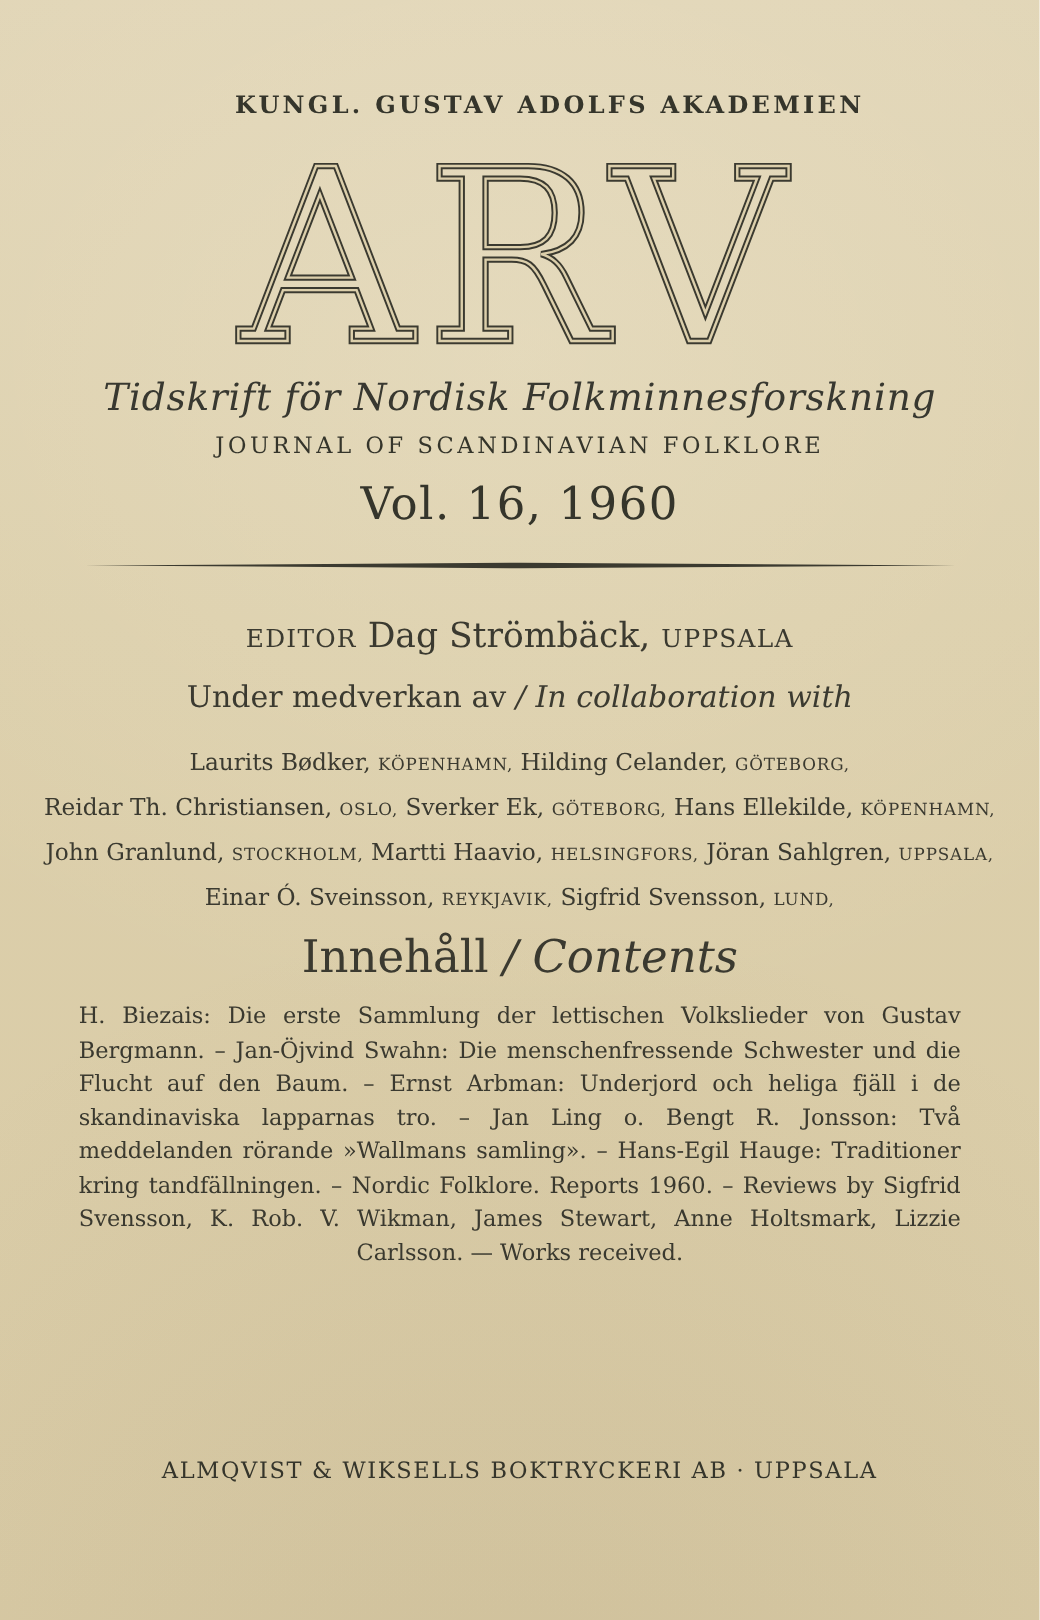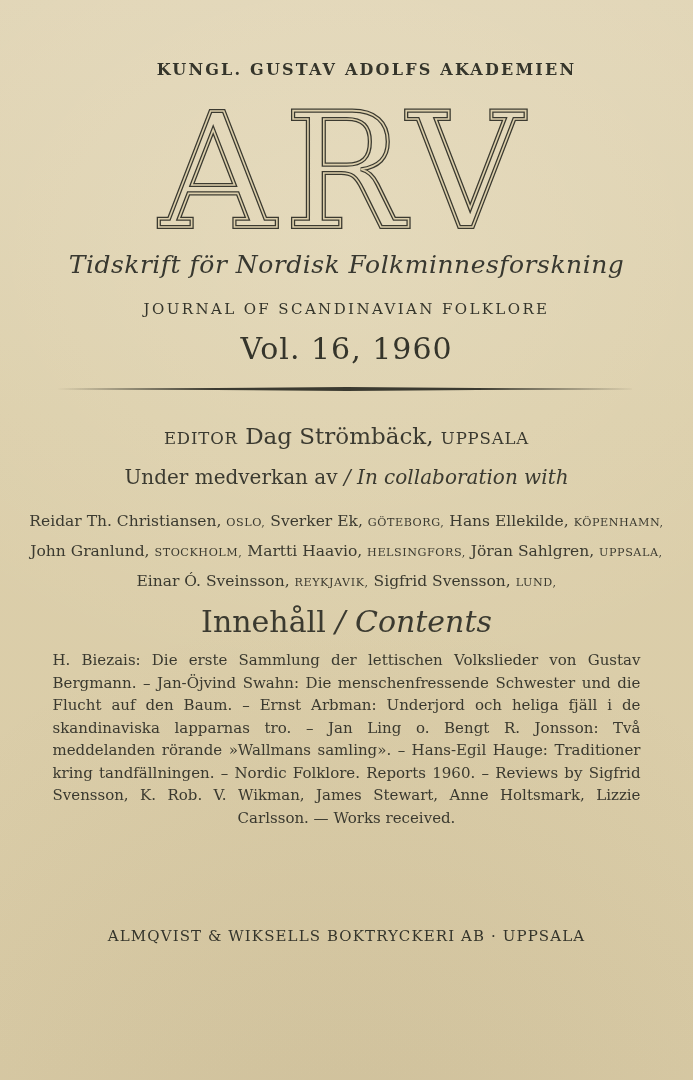--- a/index.html
+++ b/index.html
@@ -37,21 +37,21 @@
   .arv-outer { stroke: var(--ink); stroke-width: 4.2px; }
   .arv-inner { stroke: var(--paper); stroke-width: 1.6px; }
   .subtitle-sv {
     margin-top: 3px;
     font-style: italic;
     font-size: 25px;
     letter-spacing: 0.5px;
     color: #383830;
   }
   .subtitle-en {
-    margin-top: 21px;
+    margin-top: 9px;
     font-size: 15px;
     letter-spacing: 2.4px;
     font-weight: 400;
     color: #35352b;
   }
   .volume {
     margin-top: 13px;
     font-size: 30px;
     letter-spacing: 1px;
     color: #35352b;
@@ -84,21 +84,21 @@
     width: 588px;
     font-size: 15px;
     line-height: 22.5px;
     text-align: justify;
     text-align-last: center;
     color: #3a392f;
   }
   .imprint {
     position: absolute;
     left: 0; right: 0;
-    top: 921px;
+    top: 965px;
   }
   .imprint-line {
     font-size: 15px;
     letter-spacing: 1.1px;
     line-height: 30px;
     color: #35352b;
   }
   .seg-rm { }
   .seg-sc { font-size: 0.72em; letter-spacing: 0.05em; }
   .seg-it { font-style: italic; }
@@ -125,20 +125,21 @@
     <svg width="580" height="8" viewBox="0 0 580 8" aria-hidden="true">
       <polygon points="0,4 290,2.1 580,4 290,5.9" fill="#3b3a30"></polygon>
     </svg>
   </div>
 
   <div class="editor-line"><span class="seg-sc">EDITOR</span><span class="seg-rm"> Dag Strömbäck, </span><span class="seg-sc">UPPSALA</span></div>
 
   <div class="medverkan-line"><span class="seg-rm">Under medverkan av </span><span class="seg-it">/ </span><span class="seg-it">In collaboration with</span></div>
 
   <div class="collab-block">
+      <div class="collab-line"><span class="seg-rm">Laurits Bødker, </span><span class="seg-sc">KÖPENHAMN,</span><span class="seg-rm"> Hilding Celander, </span><span class="seg-sc">GÖTEBORG,</span></div>
       <div class="collab-line"><span class="seg-rm">Reidar Th. Christiansen, </span><span class="seg-sc">OSLO,</span><span class="seg-rm"> Sverker Ek, </span><span class="seg-sc">GÖTEBORG,</span><span class="seg-rm"> Hans Ellekilde, </span><span class="seg-sc">KÖPENHAMN,</span></div>
       <div class="collab-line"><span class="seg-rm">John Granlund, </span><span class="seg-sc">STOCKHOLM,</span><span class="seg-rm"> Martti Haavio, </span><span class="seg-sc">HELSINGFORS,</span><span class="seg-rm"> Jöran Sahlgren, </span><span class="seg-sc">UPPSALA,</span></div>
       <div class="collab-line"><span class="seg-rm">Einar Ó. Sveinsson, </span><span class="seg-sc">REYKJAVIK,</span><span class="seg-rm"> Sigfrid Svensson, </span><span class="seg-sc">LUND,</span></div>
     </div>
 
   <div class="contents-heading"><span class="seg-rm">Innehåll </span><span class="seg-it">/ </span><span class="seg-it">Contents</span></div>
 
   <div class="contents-paragraph">H. Biezais: Die erste Sammlung der lettischen Volkslieder von Gustav Bergmann. – Jan-Öjvind Swahn: Die menschenfressende Schwester und die Flucht auf den Baum. – Ernst Arbman: Underjord och heliga fjäll i de skandinaviska lapparnas tro. – Jan Ling o. Bengt R. Jonsson: Två meddelanden rörande »Wallmans samling». – Hans-Egil Hauge: Traditioner kring tandfällningen. – Nordic Folklore. Reports 1960. – Reviews by Sigfrid Svensson, K. Rob. V. Wikman, James Stewart, Anne Holtsmark, Lizzie Carlsson. — Works received.</div>
 
   <div class="imprint">

